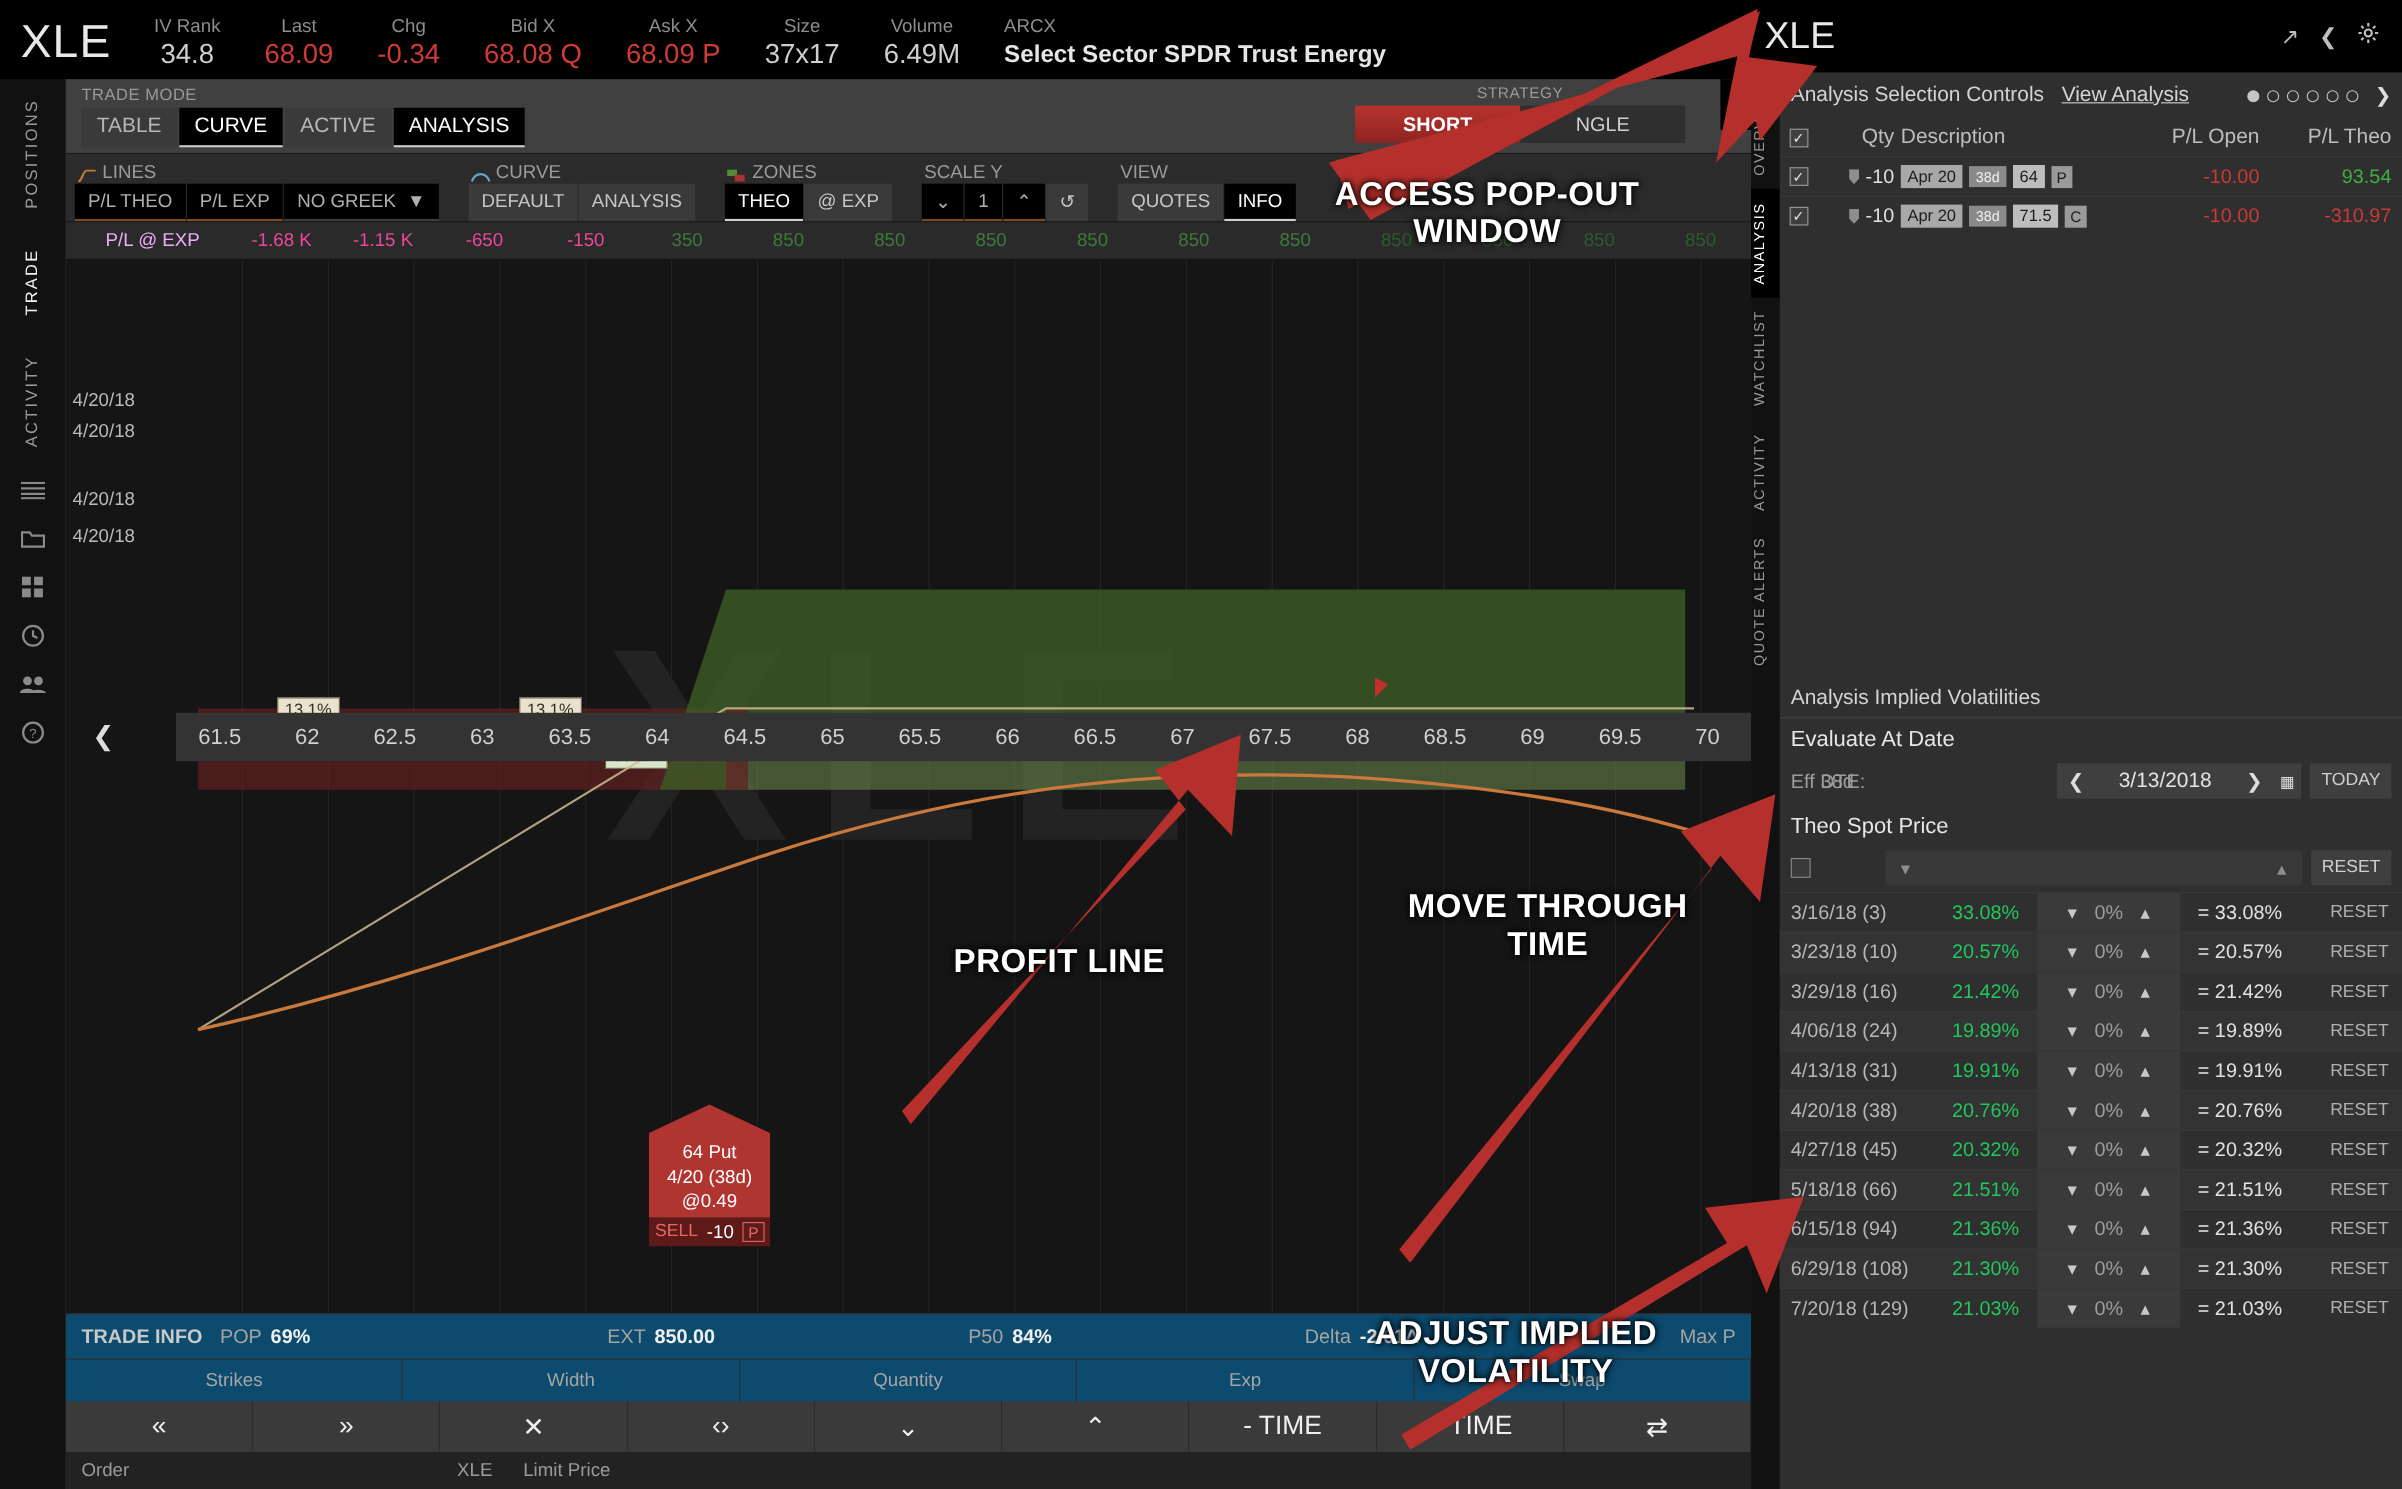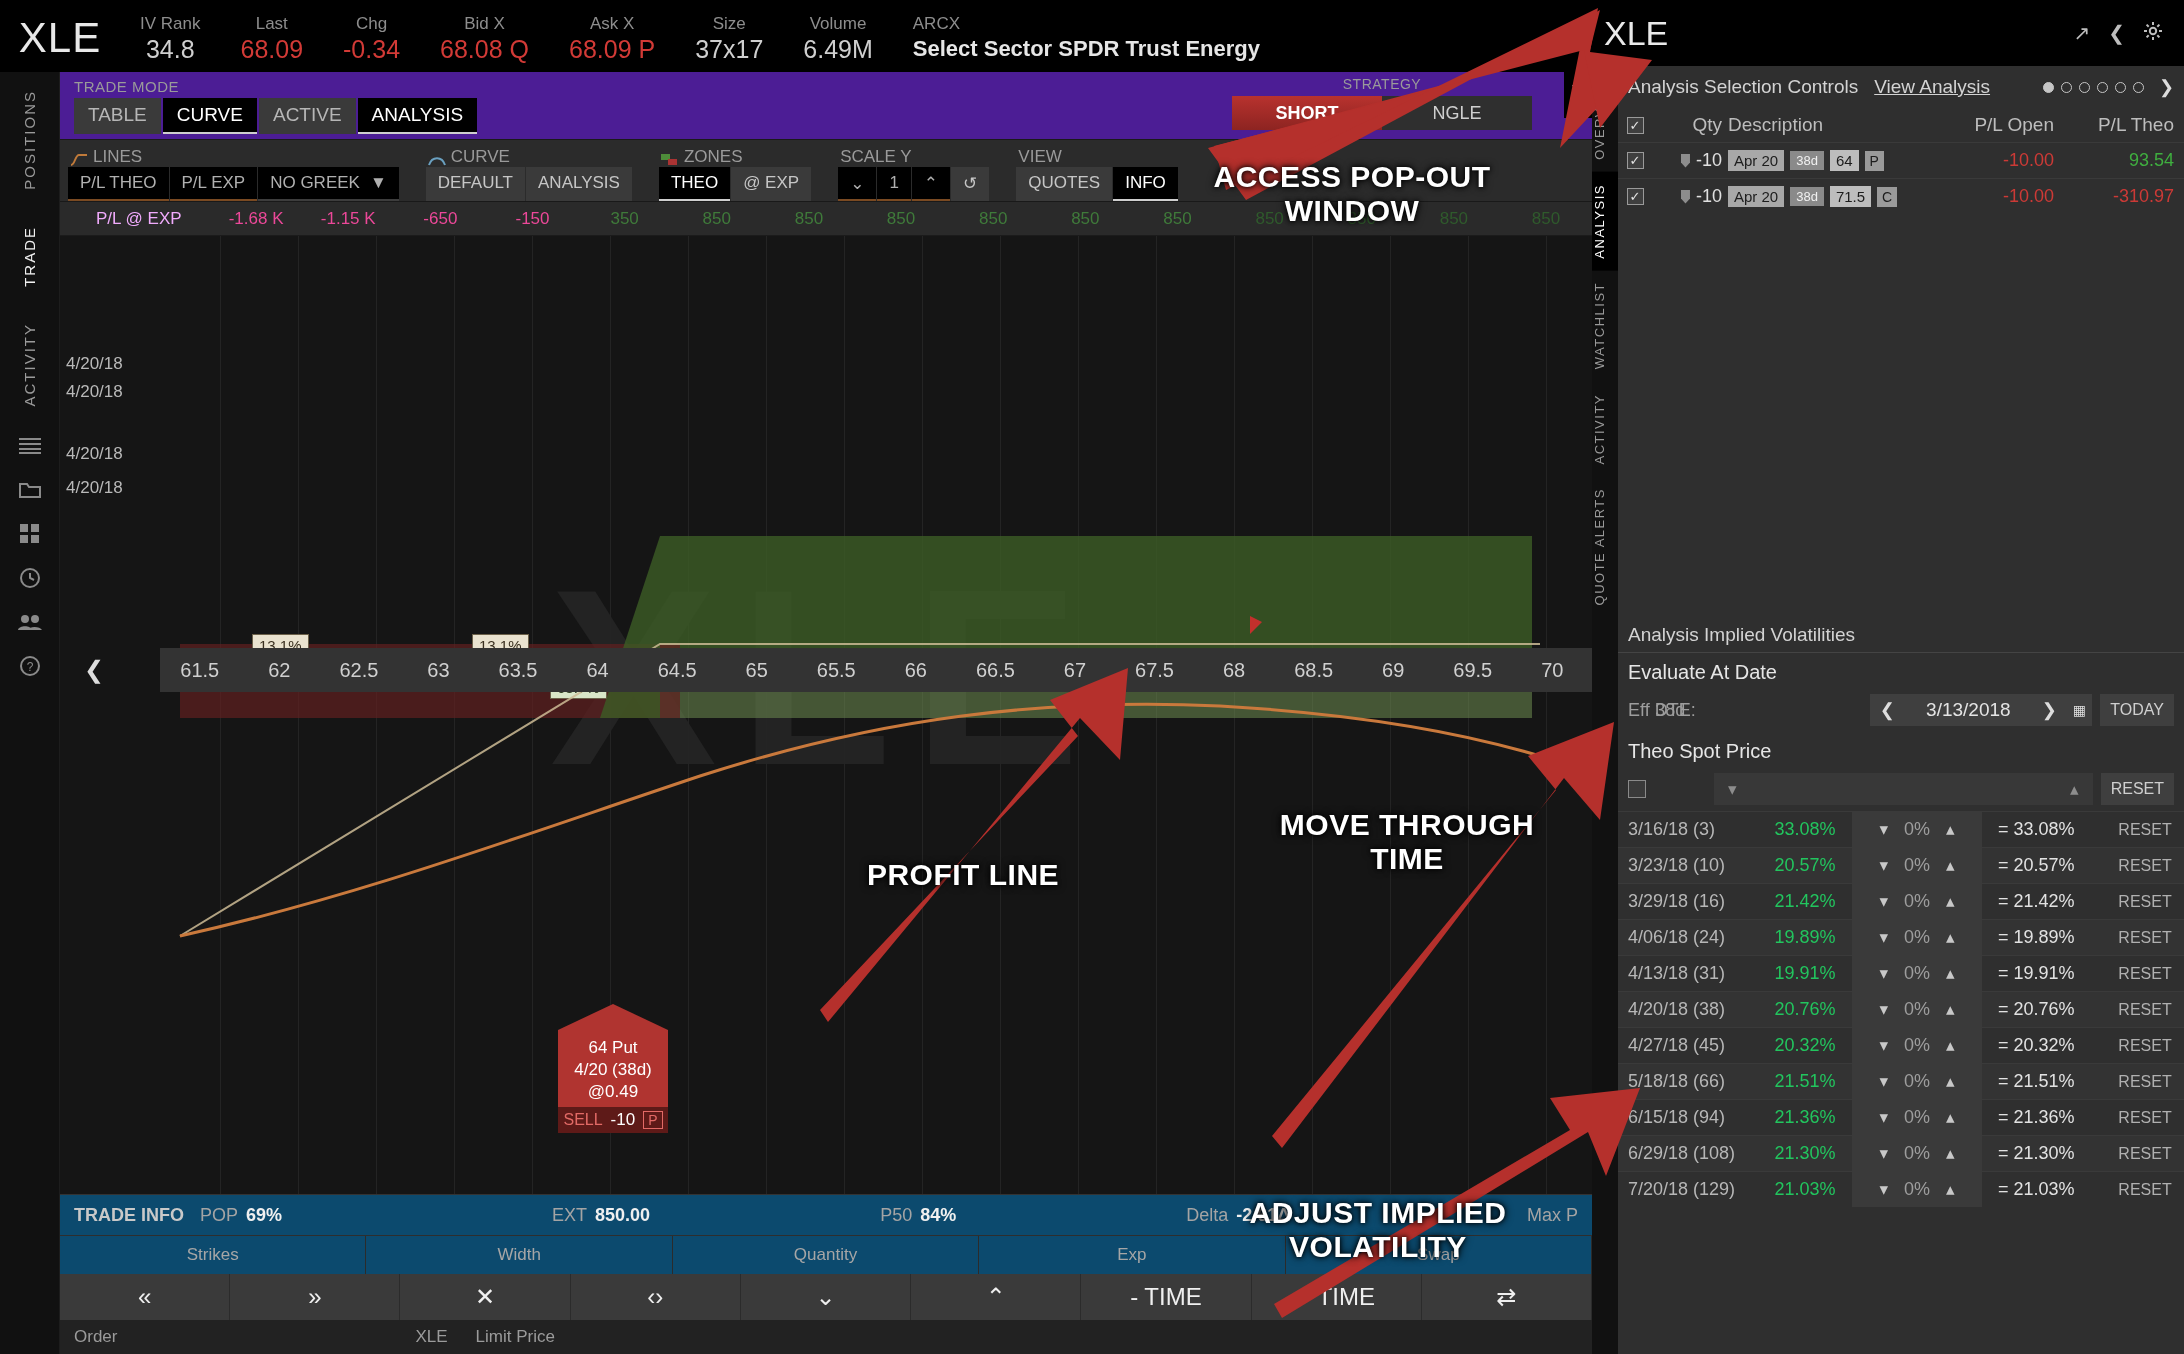--- a/index.html
+++ b/index.html
@@ -28,21 +28,21 @@
   
   .rail { position: absolute; left: 0; top: 72px; width: 60px; bottom: 0; background: #111; border-right: 1px solid #1d1d1d;
           display: flex; flex-direction: column; align-items: center; }
   .rail-tab { writing-mode: vertical-rl; transform: rotate(180deg); font-size: 15px; letter-spacing: 2px; color: #9a9a9a;
               padding: 18px 0; }
   .rail-tab.sel { color: #f0f0f0; }
   .rail-ico { width: 40px; height: 44px; display: flex; align-items: center; justify-content: center; color: #8a8a8a; }
 
   
   .panel { position: absolute; left: 60px; top: 72px; right: 0; bottom: 0; background: #0d0d0d; }
-  .tb1 { height: 68px; background: #4c1d95; border-bottom: 1px solid #1a1a1a; position: relative; }
+  .tb1 { height: 68px; background: #404040; border-bottom: 1px solid #1a1a1a; position: relative; }
   .tb1 .cap { position:absolute; left: 14px; top: 6px; font-size: 15px; color: #9a9a9a; letter-spacing: .5px; }
   .segrow { position: absolute; left: 14px; top: 26px; display: flex; }
   .seg { height: 36px; min-width: 78px; padding: 0 14px; display: flex; align-items: center; justify-content: center;
          font-size: 19px; color: #b6b6b6; background: #3a3a3a; margin-right: 2px; border-bottom: 2px solid transparent; }
   .seg.on { background: #000; color: #fff; border-bottom: 2px solid #cfcfcf; }
   .seg.sel2 { background: #000; color: #fff; border-bottom: 2px solid #cfcfcf; }
 
   .strategy-wrap { position: absolute; right: 60px; top: 4px; width: 300px; }
   .strategy-wrap .cap { position: static; font-size: 14px; color: #9a9a9a; display:block; text-align:center; }
   .strat-row { display: flex; margin-top: 4px; }
@@ -453,21 +453,21 @@
           <div class="tick">68.5</div>
           <div class="tick">69</div>
           <div class="tick">69.5</div>
           <div class="tick">70</div>
         </div>
 
         <svg class="ovl" style="position:absolute; width:1532px; height:1030px; z-index:7" viewBox="0 0 1532 1030" preserveAspectRatio="none">
           <polygon points="1190,380 1202,386 1190,398" fill="#c3302c"></polygon>
         </svg>
 
-        <div class="tooltip" style="left:498px; top:768px;">
+        <div class="tooltip" style="left:530px; top:768px;">
           <div class="tt-arrow"></div>
           <div class="tt-body">
             <div>64 Put</div>
             <div>4/20 (38d)</div>
             <div>@0.49</div>
           </div>
           <div class="tt-foot">
             <span class="s">SELL</span>
             <span class="q">-10</span>
             <span class="p">P</span>

